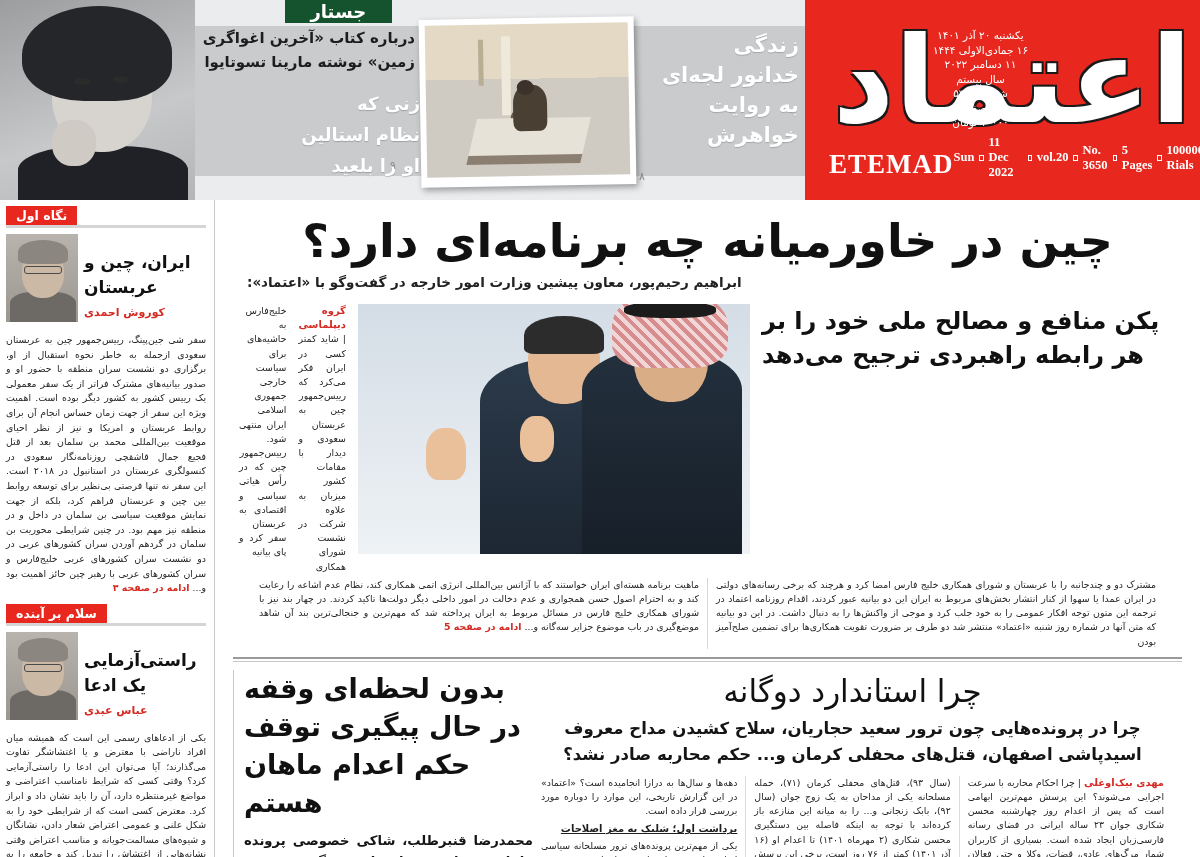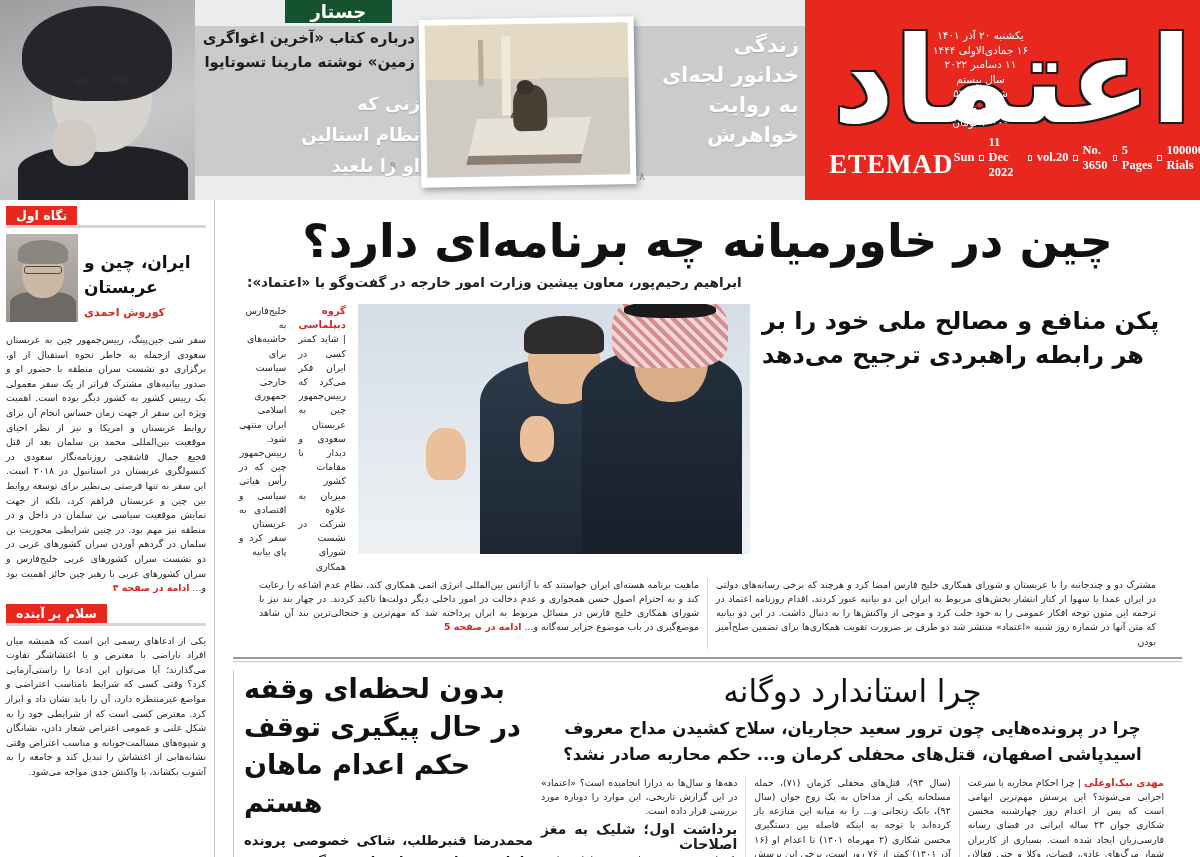--- a/index.html
+++ b/index.html
@@ -185,21 +185,21 @@
     direction:rtl; text-align:center; font-size:31px; line-height:42px; font-weight:normal; color:#111;
   }
   .br-deck {
     direction:rtl; text-align:center; font-size:16.5px; line-height:26px; font-weight:bold;
     color:#151515; margin-top:4px;
   }
   .br-cols { display:flex; direction:rtl; margin-top:8px; }
   .br-cols .col { flex:1; padding:0 8px; direction:rtl; text-align:justify;
      font-size:9.4px; line-height:14.2px; color:#1e1e1e; border-left:1px solid #dadada; }
   .br-cols .col:last-child { border-left:0; }
-  .sub-bold { font-weight:bold; font-size:14px; display:block; margin:4px 0 2px; }
+  .sub-bold { font-weight:bold; font-size:10px; display:block; margin:4px 0 2px;text-decoration:underline; }
 
   
   .side-label {
     background:#e8271f; color:#fff; font-size:12.5px; font-weight:bold; text-align:center;
     padding:2px 10px; display:inline-block; float:left; direction:rtl;
   }
   .side-rule { border-top:3px solid #d5d5d5; margin-top:20px; margin-bottom:6px; clear:both; }
   .side-art-head { display:flex; direction:rtl; align-items:flex-start; }
   .side-title {
     flex:1; direction:rtl; text-align:left; font-size:17px; line-height:25px;
@@ -389,18 +389,31 @@
           <span>سفر شی جین‌پینگ، رییس‌جمهور چین به عربستان سعودی ازجمله به خاطر نحوه استقبال از او، برگزاری دو نشست سران منطقه با حضور او و صدور بیانیه‌های مشترک فراتر از یک سفر معمولی یک رییس کشور به کشور دیگر بوده است. اهمیت ویژه این سفر از جهت زمان حساس انجام آن برای روابط عربستان و امریکا و نیز از نظر احیای موقعیت بین‌المللی محمد بن سلمان بعد از قتل فجیع جمال قاشقچی روزنامه‌نگار سعودی در کنسولگری عربستان در استانبول در ۲۰۱۸ است. این سفر نه تنها فرصتی بی‌نظیر برای توسعه روابط بین چین و عربستان فراهم کرد، بلکه از جهت نمایش موقعیت سیاسی بن سلمان در داخل و در منطقه نیز مهم بود. در چنین شرایطی محوریت بن سلمان در گردهم آوردن سران کشورهای عربی در دو نشست سران کشورهای عربی خلیج‌فارس و سران کشورهای عربی با رهبر چین حائز اهمیت بود و...</span>
           <span class="side-cont">ادامه در صفحه ۳</span>
         </div>
       </div>
 
       <div class="spacer8"></div>
 
       <div>
         <span class="side-label">سلام بر آینده</span>
         <div class="side-rule"></div>
+        <div class="side-art-head">
+          <div class="side-title">
+            <span>راستی‌آزمایی یک ادعا</span>
+            <div class="side-author">عباس عبدی</div>
+          </div>
+          <div class="side-portrait">
+            <div class="sp-bg"></div>
+            <div class="sp-body"></div>
+            <div class="sp-face"></div>
+            <div class="sp-hair"></div>
+            <div class="sp-glasses"></div>
+          </div>
+        </div>
         <div class="side-body">یکی از ادعاهای رسمی این است که همیشه میان افراد ناراضی با معترض و یا اغتشاشگر تفاوت می‌گذارند؛ آیا می‌توان این ادعا را راستی‌آزمایی کرد؟ وقتی کسی که شرایط نامناسب اعتراضی و مواضع غیرمنتظره دارد، آن را باید نشان داد و ابراز کرد. معترض کسی است که از شرایطی خود را به شکل علنی و عمومی اعتراض شعار دادن، نشانگان و شیوه‌های مسالمت‌جویانه و مناسب اعتراض وقتی نشانه‌هایی از اغتشاش را تبدیل کند و جامعه را به آشوب بکشاند، با واکنش جدی مواجه می‌شود.</div>
       </div>
 
     </div>
   </div>
 </div>
 
 </body></html>

